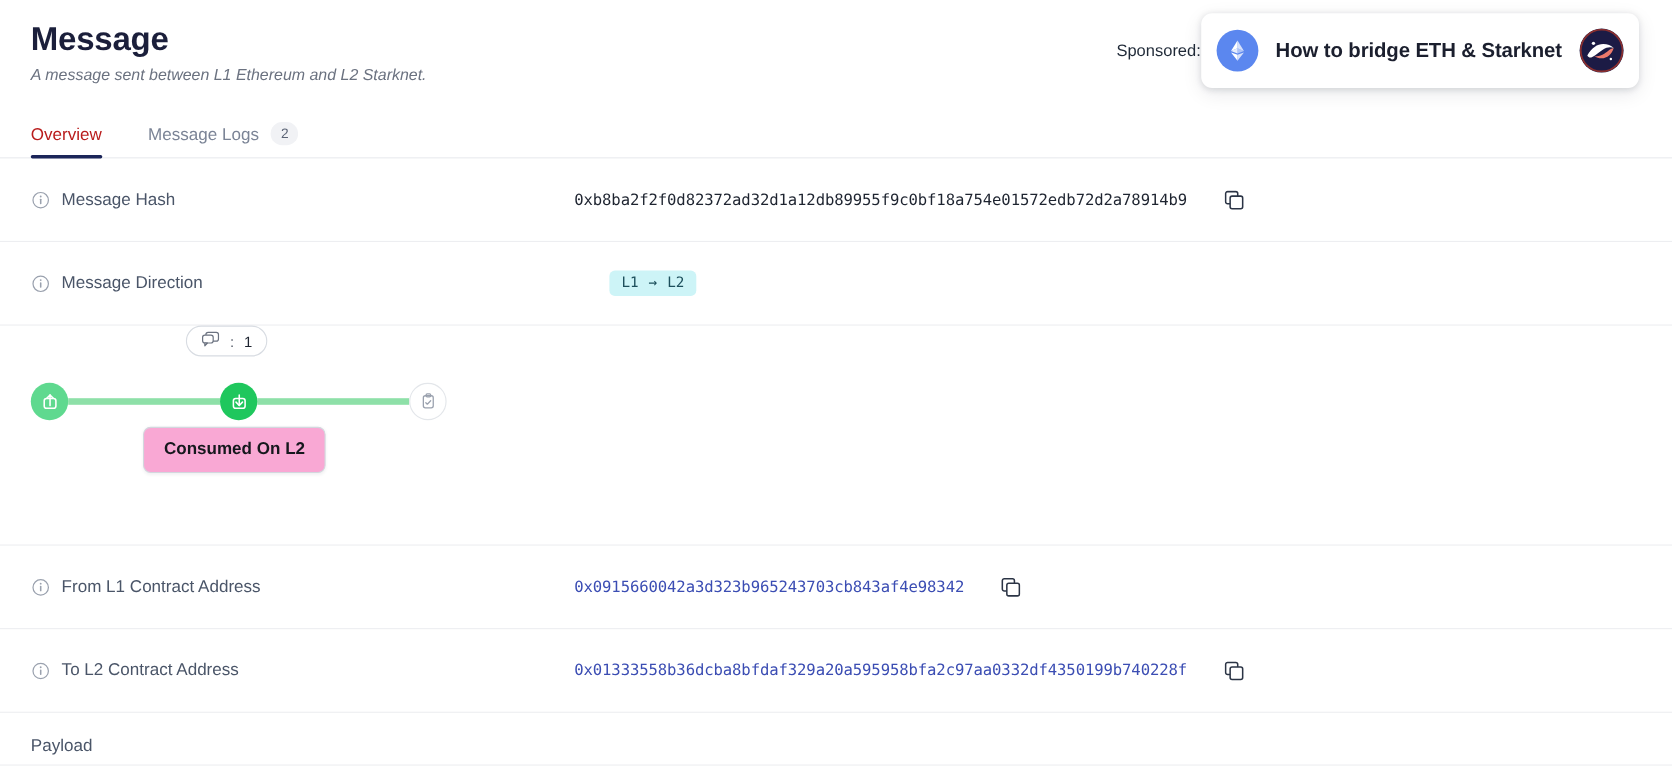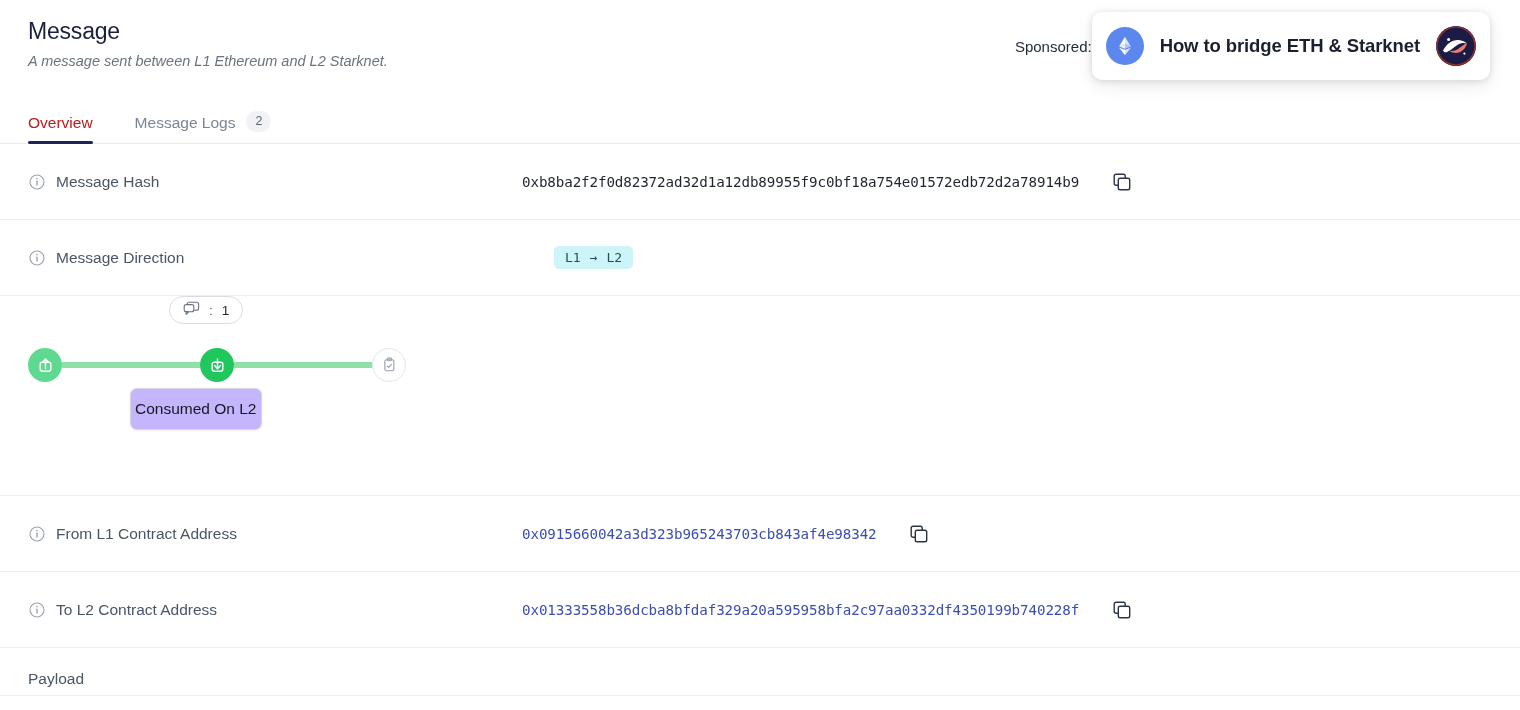--- a/index.html
+++ b/index.html
@@ -8,21 +8,21 @@
     width: 1520px; height: 710px;
     background: #ffffff;
     font-family: "Liberation Sans", sans-serif;
     overflow: hidden;
   }
   .page { position: relative; width: 1520px; height: 710px; background: #fff; }
 
   
   .header { position: relative; padding: 18px 28px 0 28px; height: 100px; }
   .page-title {
-    font-size: 23px; font-weight: 400; color: #1b1f3b;
+    font-size: 30px; font-weight: 700; color: #1b1f3b;
     letter-spacing: -0.2px; margin: 0 0 6px 0; line-height: 1.2;
   }
   .page-subtitle {
     font-size: 14.5px; color: #6b7280; margin: 0; line-height: 1.3; font-style: italic;
   }
 
   
   .sponsor-wrap {
     position: absolute; top: 12px; right: 30px;
     display: flex; align-items: center; 
@@ -137,22 +137,22 @@
     position: absolute; left: 141px; top: 0;
     display: inline-flex; align-items: center; gap: 9px;
     border: 1px solid #d8dce2; border-radius: 14px;
     background: #fff; padding: 4px 13px;
     font-size: 13.5px; color: #1e2430;
   }
   .msg-badge .sep { color: #555c68; }
 
   .status-tooltip {
     position: absolute; left: 102px; top: 92px;
-    background: #c4b5fd; border: 1px solid #d3d7de; border-radius: 7px;
-    padding: 11px 4px; font-size: 15.5px; font-weight: 400; color: #16181d;
+    background: #f9a8d4; border: 1px solid #d3d7de; border-radius: 7px;
+    padding: 11px 18px; font-size: 15.5px; font-weight: 700; color: #16181d;
     box-shadow: 0 1px 3px rgba(16,24,40,0.06);
   }
 
   
   .row-partial { height: 48px; align-items: flex-start; padding-top: 22px; }
   .row-partial .row-label { font-size: 15.5px; color: #4a5568; }
 </style>
 </head>
 <body>
 

